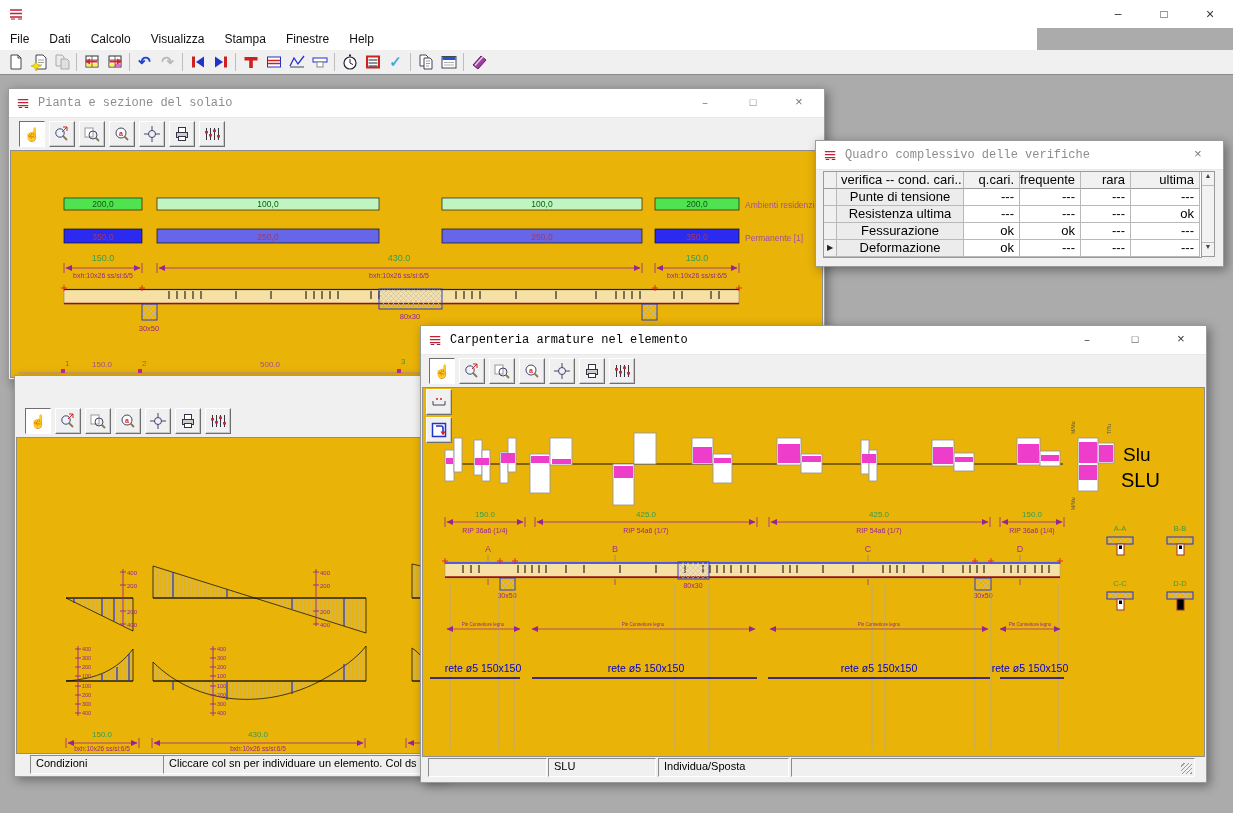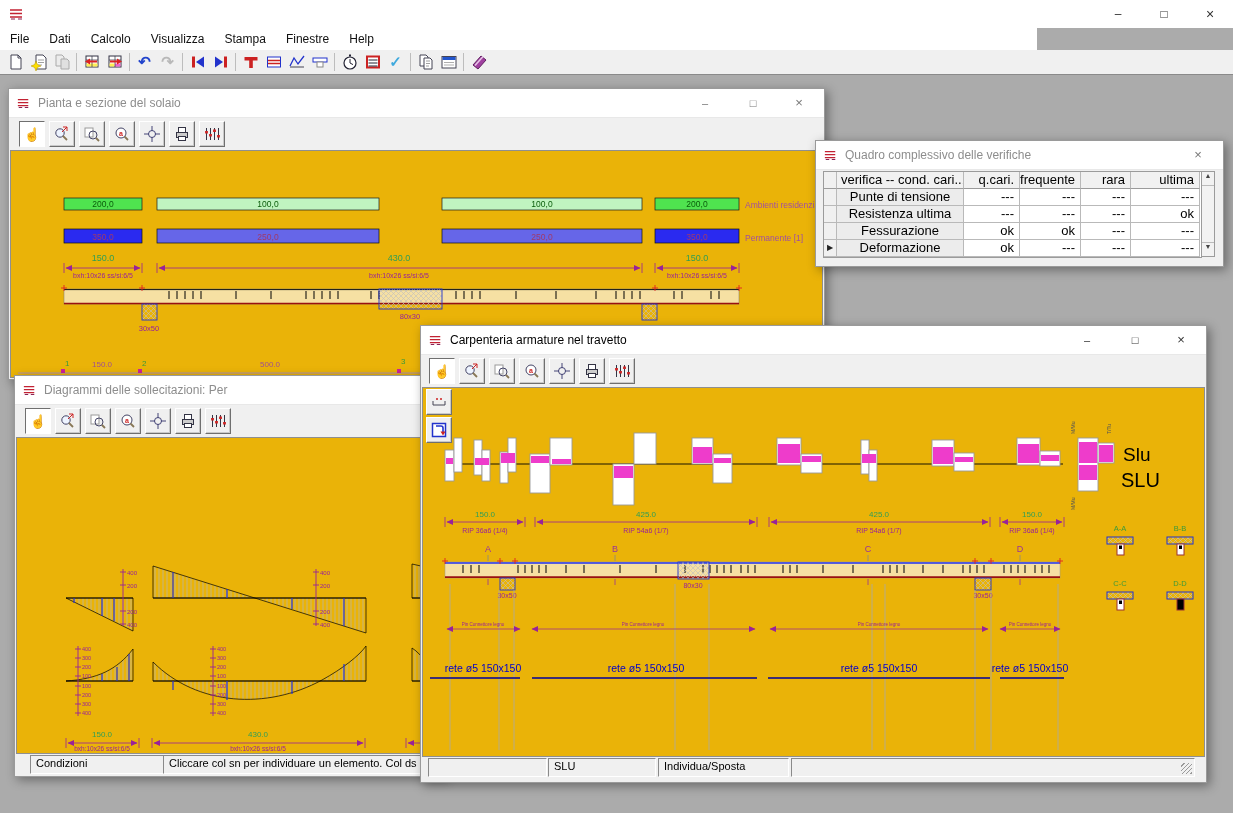--- a/index.html
+++ b/index.html
@@ -10,21 +10,21 @@
   #titlebar .ttxt{font-size:12px;color:#111;margin-left:8px;white-space:nowrap;}
   .capbtn{width:46px;height:28px;display:flex;align-items:center;justify-content:center;font-size:12px;color:#333;}
   #menubar{left:0;top:28px;width:1037px;height:22px;background:#fff;display:flex;align-items:center;}
   .mitem{font-size:12px;color:#111;padding:0 10px;height:22px;line-height:22px;}
   #maintb{left:0;top:50px;width:1233px;height:25px;background:#f0f0f0;display:flex;align-items:center;padding-left:4px;box-sizing:border-box;border-bottom:1px solid #8a8a8a;}
   .mtbtn{width:23px;height:22px;display:flex;align-items:center;justify-content:center;}
   .tsep{width:1px;height:18px;background:#bdbdbd;margin:0 3px;}
   .glyphb{font-size:15px;font-weight:bold;}
   
   .win{position:absolute;background:#f0f0f0;border:1px solid #9a9a9a;box-shadow:3px 3px 10px rgba(0,0,0,.38);}
-  .wtitle{position:absolute;left:0;top:0;right:0;height:28px;background:#fff;display:flex;align-items:center;border-bottom:1px solid #e8e8e8;}
+  .wtitle{position:absolute;left:0;top:0;right:0;height:28px;background:#fff;display:flex;align-items:center;border-bottom:1px solid #e8e8e8;font-family:Liberation Mono, monospace;}
   .wtitle .txt{font-size:12px;color:#8d8d8d;margin-left:7px;white-space:nowrap;}
   .wtitle.active .txt{color:#000;}
   .wbtn{position:absolute;top:0;width:46px;height:27px;display:flex;align-items:center;justify-content:center;font-size:11px;color:#777;}
   .toolrow{position:absolute;display:flex;gap:4px;}
   .tbtn{width:26px;height:26px;background:#f0f0f0;border:1px solid;border-color:#fff #6f6f6f #6f6f6f #fff;box-shadow:inset -1px -1px 0 #c9c9c9;display:flex;align-items:center;justify-content:center;box-sizing:border-box;}
   .tbtn.on{background:#fff;border-color:#6f6f6f #fff #fff #6f6f6f;box-shadow:none;}
   .canvas{position:absolute;background:#eab308;border:1px solid #8f8f8f;box-sizing:border-box;overflow:hidden;}
   .sp{position:absolute;background:#f0f0f0;border:1px solid;border-color:#8a8a8a #fff #fff #8a8a8a;font-size:11px;color:#000;padding:1px 5px;box-sizing:border-box;white-space:nowrap;overflow:hidden;height:19px;}
   .grip{position:absolute;right:2px;bottom:2px;width:11px;height:11px;background:repeating-linear-gradient(135deg,transparent 0 2px,#9a9a9a 2px 3px);}
   
@@ -337,27 +337,20 @@
         </g>
         <g font-size="8" text-anchor="middle" fill="#a05090">
           <text x="91" y="216">150.0</text>
           <text x="259" y="216">500.0</text>
         </g>
       </svg>
     </div>
   </div>
 
   <div class="win" style="left:14px;top:375px;width:430px;height:400px;z-index:2">
-    <div class="wtitle">
-      <svg width="15" height="13" viewBox="0 0 17 15" style="margin-left:7px">
-          <path d="M2,3h12M2,6.5h12M2,10h12" stroke="#c22233" stroke-width="1.6" fill="none"></path>
-          <path d="M3,12h4M10,12h4" stroke="#882255" stroke-width="1.2"></path>
-        </svg>
-      <span class="txt">Diagrammi delle sollecitazioni: Per</span>
-    </div>
     <div class="toolrow" style="left:10px;top:32px">
       <span class="tbtn on">
           <span style="font-size:13px">☝</span>
         </span>
       <span class="tbtn">
           <svg width="18" height="18" viewBox="0 0 18 18">
             <circle cx="7" cy="8" r="4.2" fill="#eef4ff" stroke="#446"></circle>
             <path d="M10,11l4,4" stroke="#875" stroke-width="1.8"></path>
             <polyline points="10,2 14,2 14,6" fill="none" stroke="#c22"></polyline>
             <path d="M14,2L9,7" stroke="#c22"></path>
@@ -537,21 +530,21 @@
       <div style="position:absolute;bottom:0;left:0;right:0;height:13px;text-align:center;font-size:7px;color:#444;border-top:1px solid #bbb">▼</div>
     </div>
   </div>
 
   <div class="win" style="left:420px;top:325px;width:785px;height:456px;z-index:4">
     <div class="wtitle active">
       <svg width="15" height="13" viewBox="0 0 17 15" style="margin-left:7px">
           <path d="M2,3h12M2,6.5h12M2,10h12" stroke="#c22233" stroke-width="1.6" fill="none"></path>
           <path d="M3,12h4M10,12h4" stroke="#882255" stroke-width="1.2"></path>
         </svg>
-      <span class="txt">Carpenteria armature nel travetto</span>
+      <span class="txt">Carpenteria armature nel elemento</span>
       <span class="wbtn" style="right:96px;color:#333">–</span>
       <span class="wbtn" style="right:48px;color:#333">□</span>
       <span class="wbtn" style="right:2px;font-size:13px;color:#333">×</span>
     </div>
     <div class="toolrow" style="left:8px;top:32px">
       <span class="tbtn on">
           <span style="font-size:13px">☝</span>
         </span>
       <span class="tbtn">
           <svg width="18" height="18" viewBox="0 0 18 18">

